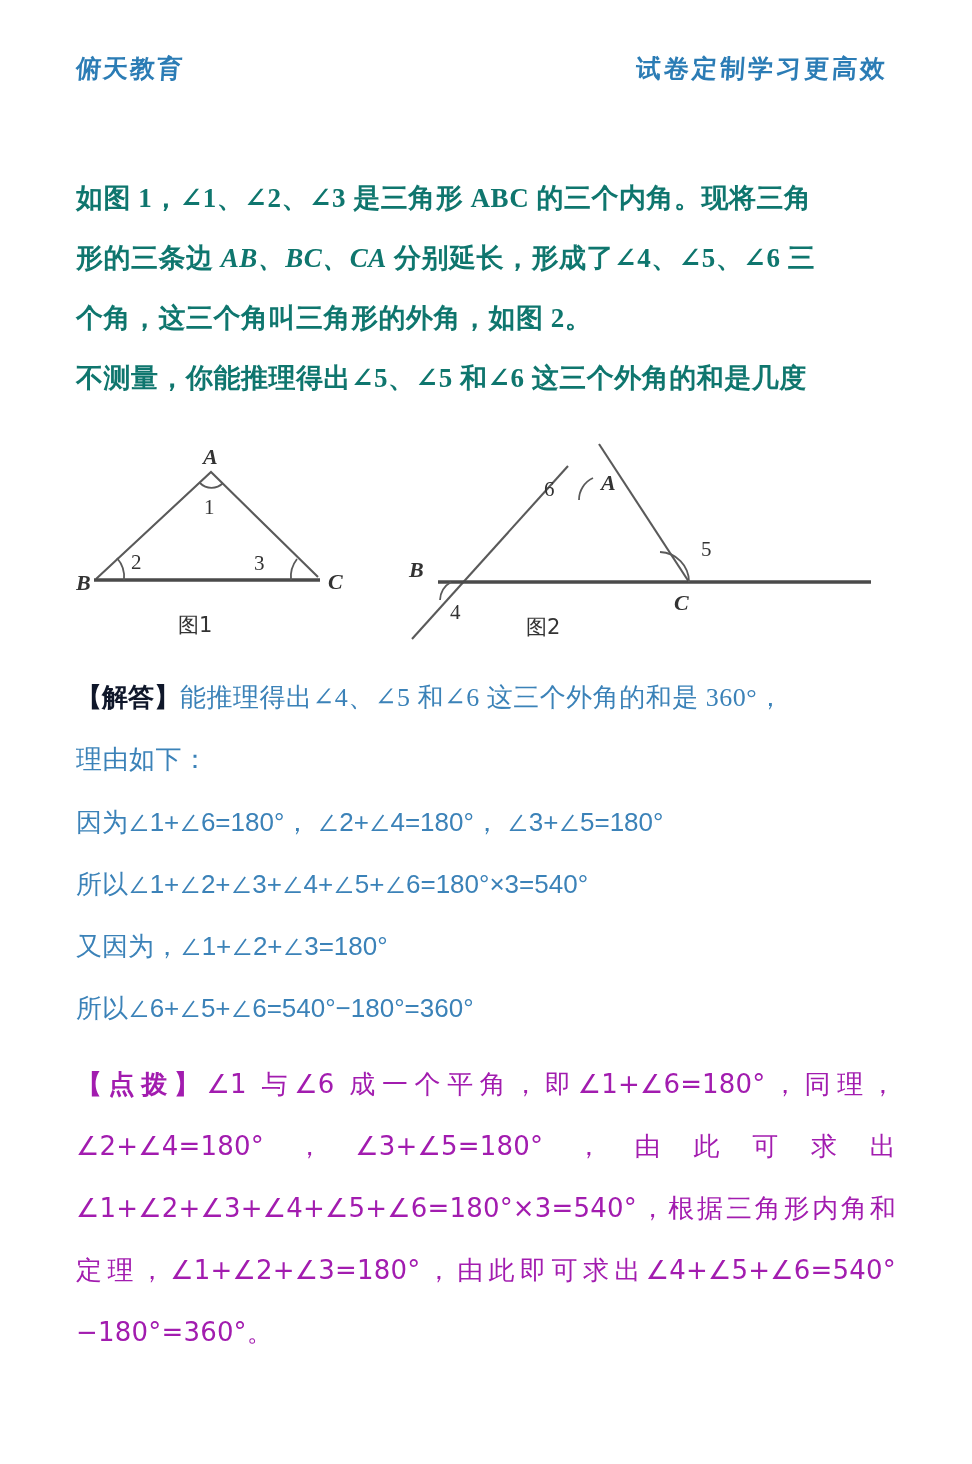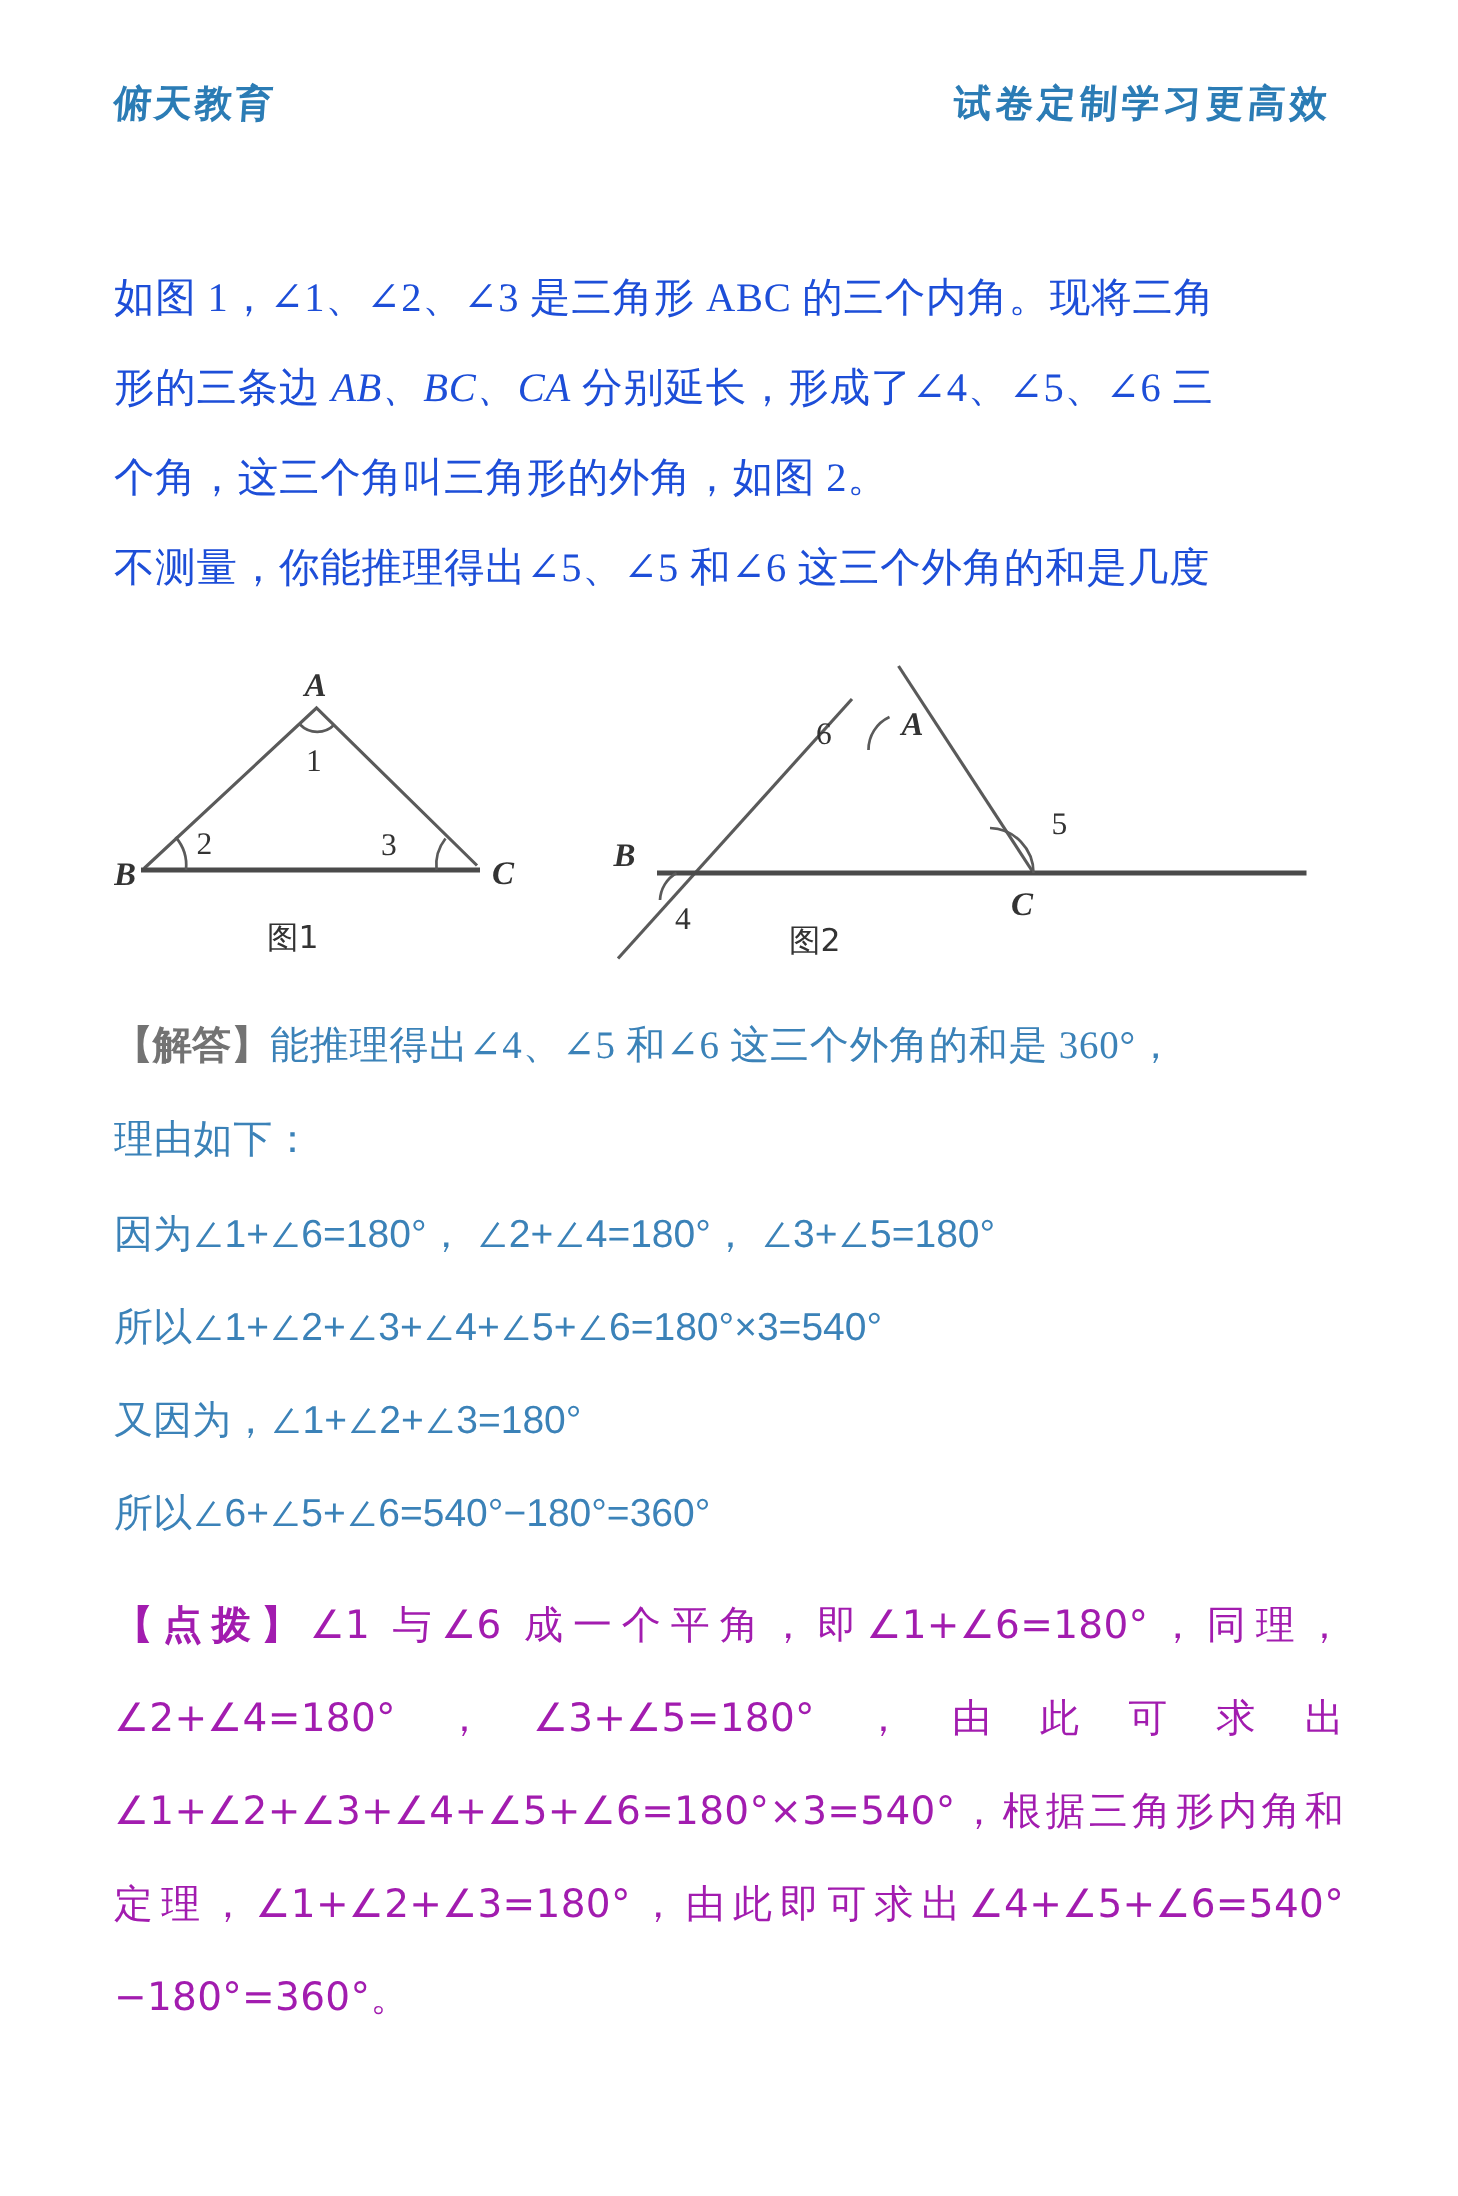--- a/index.html
+++ b/index.html
@@ -49,23 +49,24 @@
     color: #2b7cb5;
     transform: skewX(-4deg);
     padding-right: 8px;
   }
 
   
   .question {
     margin-top: 60px;
     font-size: 27px;
     line-height: 60px;
-    color: #1d4ed8;
+    color: #0f766e;
     text-align: justify;
     letter-spacing: 0.5px;
+    font-weight: bold;
   }
   .question .ital {
     font-style: italic;
   }
 
   
   .figures {
     margin-top: 26px;
     height: 210px;
     position: relative;
@@ -74,23 +75,23 @@
 
   
   .answer {
     margin-top: 22px;
     font-size: 26px;
     line-height: 62px;
     color: #3b82b8;
     letter-spacing: 0.5px;
   }
   .answer .tag {
-    color: #737373;
+    color: #0f172a;
     font-weight: 700;
-    font-family: Liberation Mono, monospace;
+    font-family: Liberation Sans, sans-serif;
     letter-spacing: 0;
   }
   .answer .mono-ish {
     font-family: "Liberation Sans", sans-serif;
     letter-spacing: 0;
   }
   .ansline { white-space: nowrap; }
 
   
   .hint {

